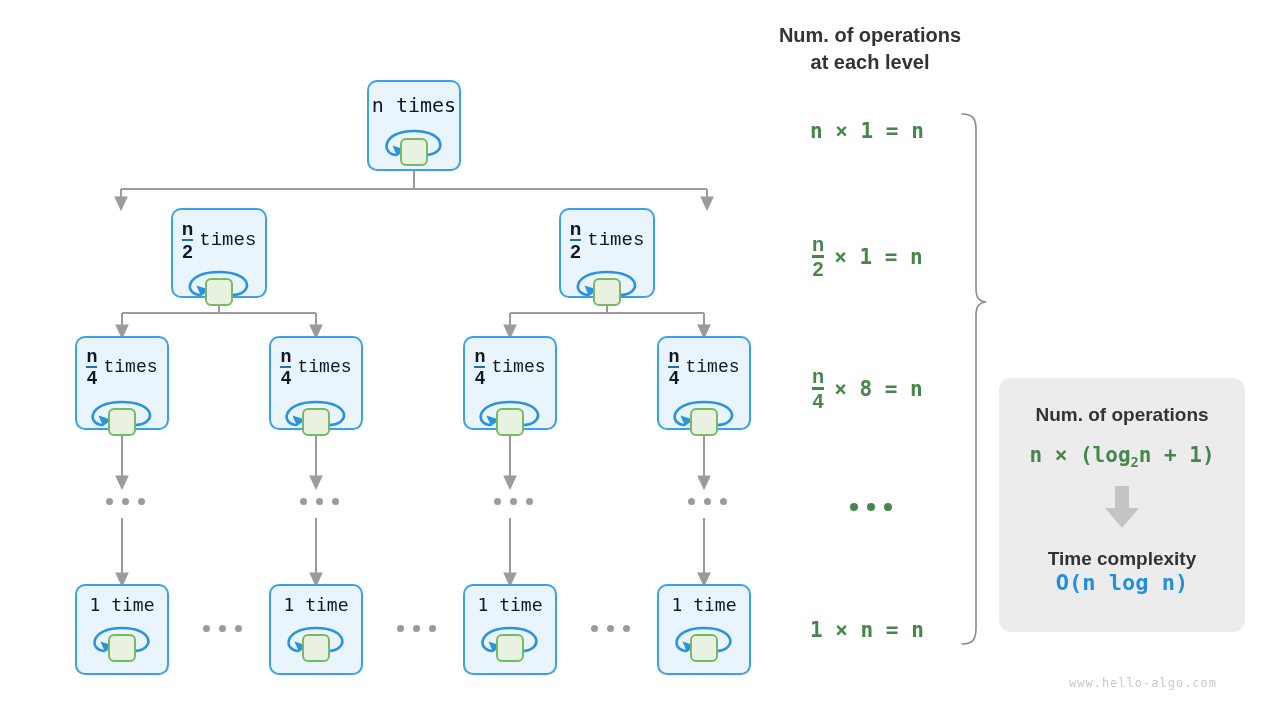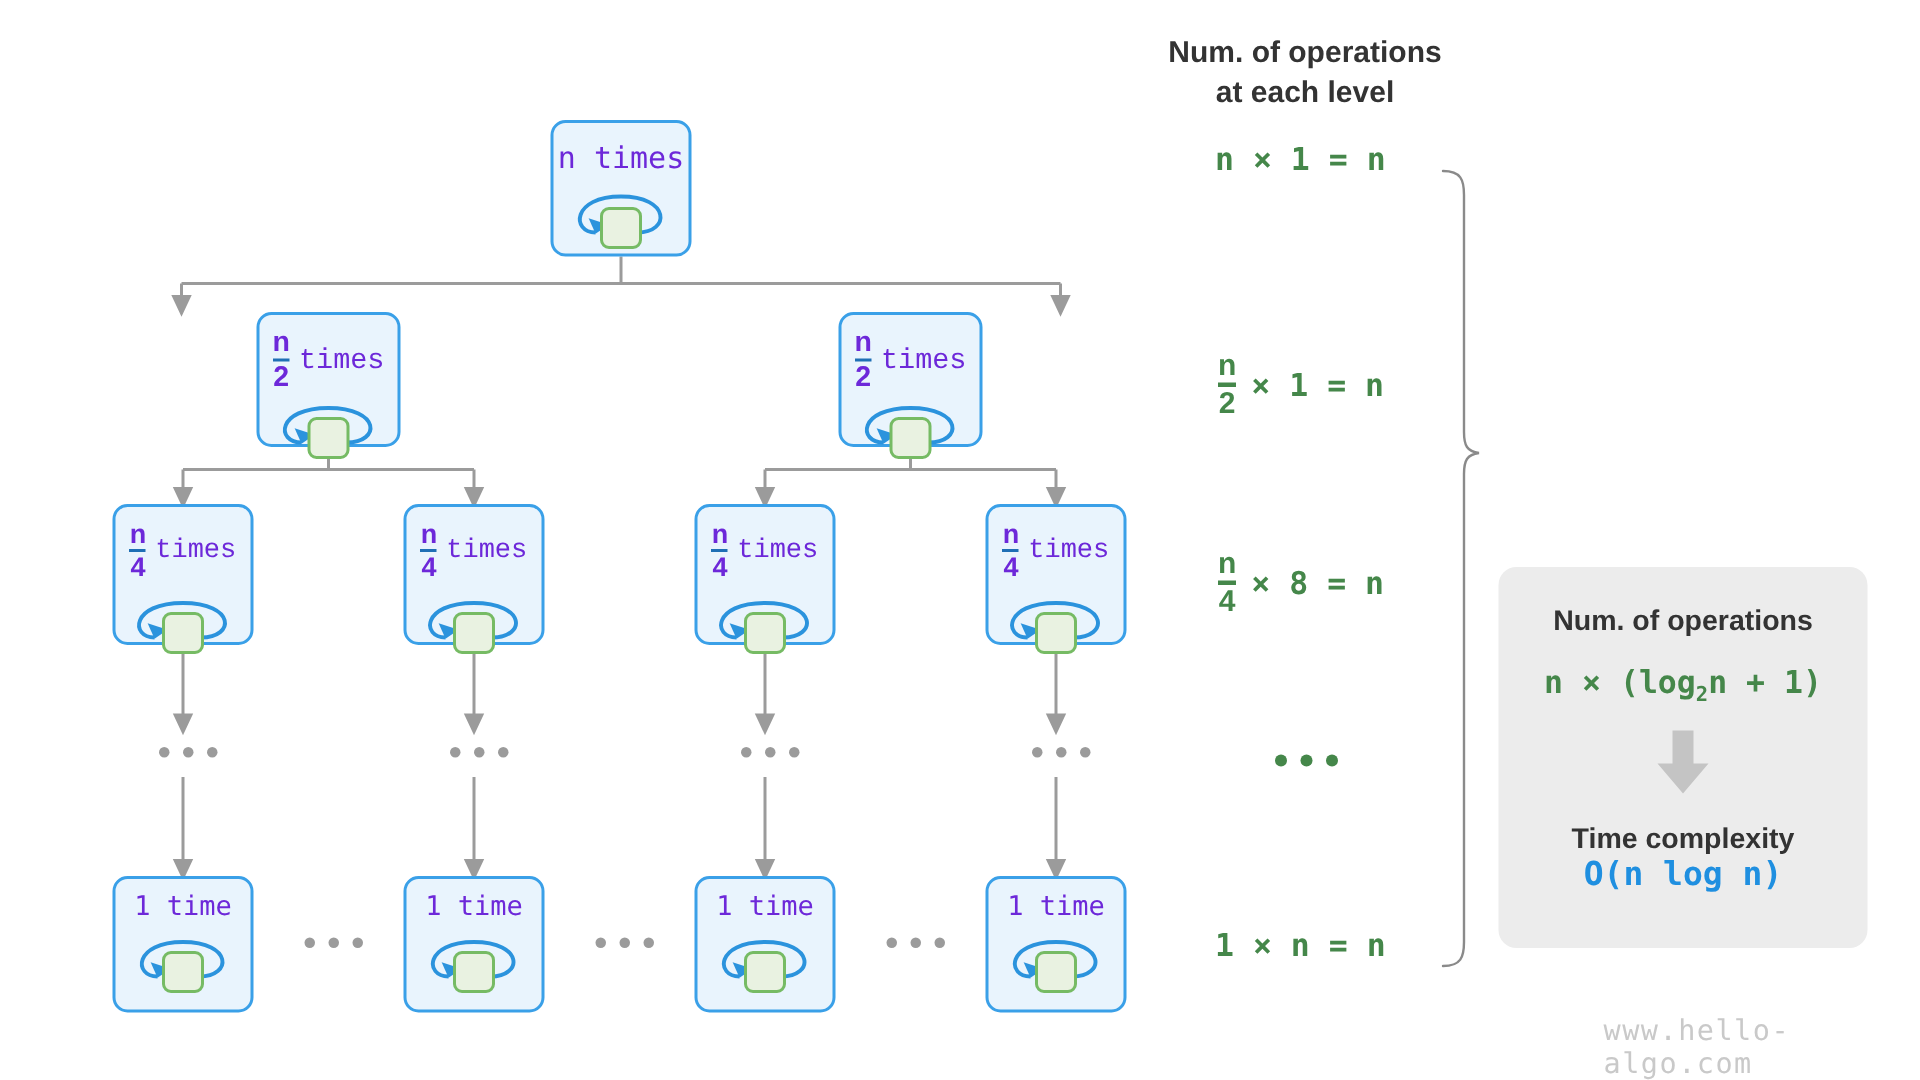--- a/index.html
+++ b/index.html
@@ -12,21 +12,21 @@
   svg.edges{position:absolute;left:0;top:0;width:1280px;height:720px;pointer-events:none;}
 
   
   .node{
     position:absolute;box-sizing:border-box;
     background:#e9f4fd;border:2.5px solid #3aa0e8;border-radius:10px;
     display:flex;flex-direction:column;align-items:center;
   }
   .node .label{
     font-family:"DejaVu Sans Mono", monospace;
-    color:#6d28d9;white-space:nowrap;display:flex;align-items:center;
+    color:#0f172a;white-space:nowrap;display:flex;align-items:center;
     letter-spacing:0px;
   }
   .node .label .frac{
     display:inline-flex;flex-direction:column;align-items:center;
     font-family:"Liberation Sans", sans-serif;font-weight:700;
     line-height:1.0;margin-right:6px;
   }
   .node .label .frac .num{display:block;}
   .node .label .frac .bar{
     display:block;width:100%;height:2px;background:#1f6fb5;margin:1px 0 1px 0;
@@ -97,21 +97,21 @@
   }
   .card .expr-green sub{font-size:0.65em;}
   .card .expr-blue{
     color:#1f8fe0;font-family:"DejaVu Sans Mono", monospace;
     font-size:22px;font-weight:700;
   }
   .card .arrow-down{width:46px;height:46px;}
 
   .watermark{
     position:absolute;color:#c9c9c9;
-    font-family:"DejaVu Sans Mono", monospace;font-size:19px;letter-spacing:1px;
+    font-family:"DejaVu Sans Mono", monospace;font-size:12px;letter-spacing:1px;
   }
 </style>
 </head>
 <body>
 
 <div id="stage">
 
   <svg class="edges" viewBox="0 0 1280 720">
     <defs>
       <marker id="arrowGray" markerWidth="9" markerHeight="9" refX="4.2" refY="4" orient="auto">
@@ -360,21 +360,21 @@
       <i></i>
       <i></i>
       <i></i>
     </div>
 
   <div class="col-title" style="left:760px;top:22px;width:220px;">
     <div>Num. of operations</div>
     <div>at each level</div>
   </div>
 
-  <div class="formula" style="left:810px;top:94px;">
+  <div class="formula" style="left:810px;top:119px;">
     <span>n × 1 = n</span>
   </div>
 
   <div class="formula" style="left:812px;top:234px;">
     <span class="frac">
       <span>n</span>
       <span class="bar"></span>
       <span>2</span>
     </span>
     <span>× 1 = n</span>

